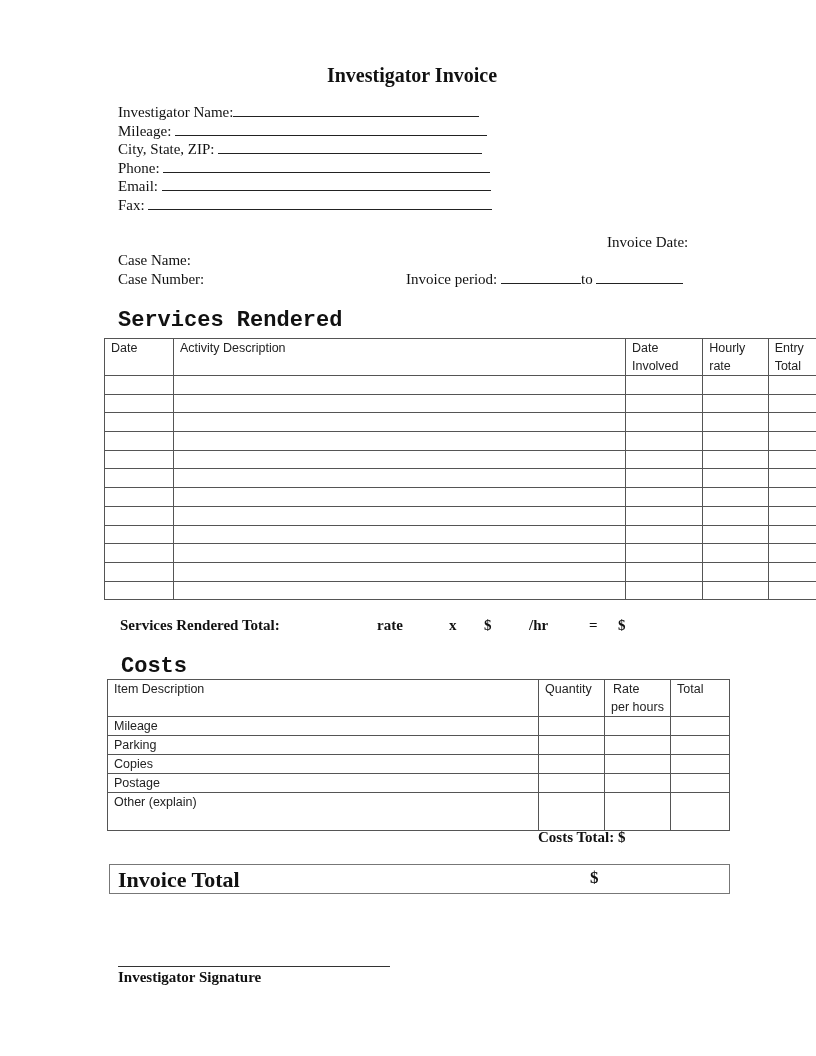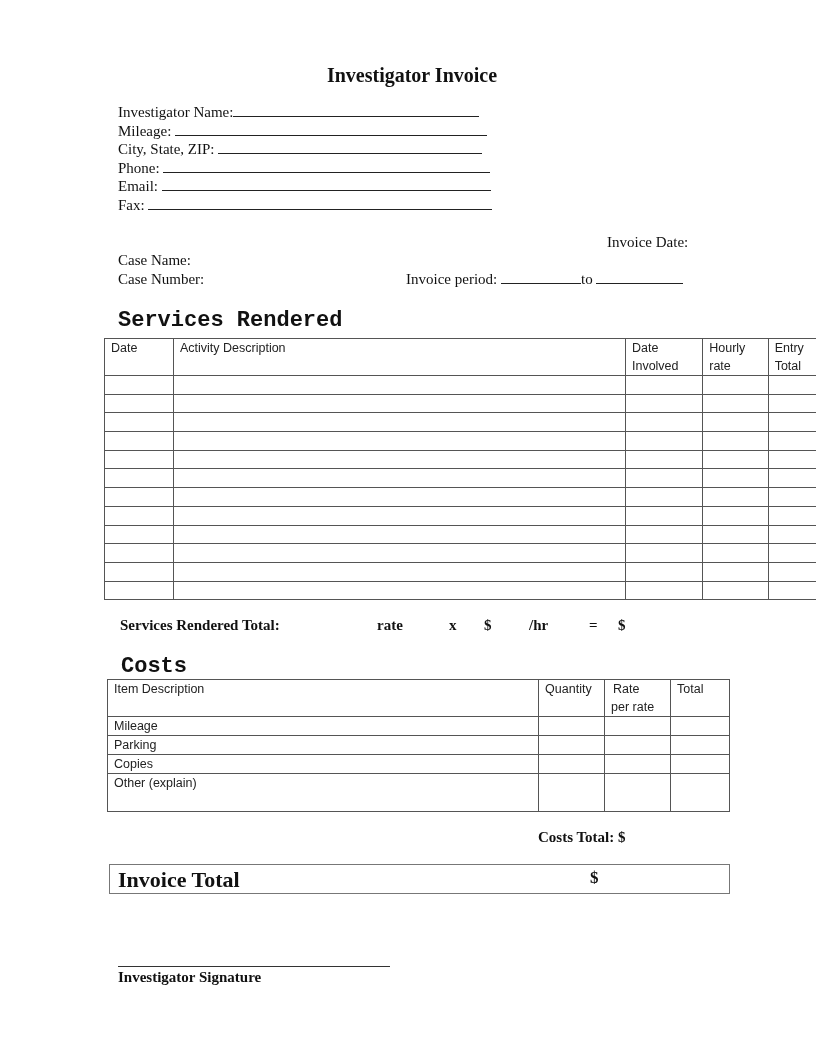--- a/index.html
+++ b/index.html
@@ -166,41 +166,47 @@
   <colgroup>
       <col style="width:432px">
       <col style="width:66px">
       <col style="width:66px">
       <col style="width:59px">
     </colgroup>
   <tbody>
       <tr style="height:36px;margin-left:28px;">
     <td><span>Item Description</span></td>
     <td><span>Quantity</span></td>
-    <td><span style="padding-left:2px;">Rate</span><br><span>per rate</span></td>
+    <td><span style="padding-left:2px;">Rate</span><br><span>per hours</span></td>
     <td><span>Total</span></td>
   </tr>
   <tr style="height:14px;">
         <td>Mileage</td>
         <td></td>
         <td></td>
         <td></td>
       </tr>
   <tr style="height:18.5px;">
         <td>Parking</td>
         <td></td>
         <td></td>
         <td></td>
       </tr>
   <tr style="height:18.5px;">
         <td>Copies</td>
         <td></td>
         <td></td>
         <td></td>
       </tr>
+  <tr style="height:18.5px;">
+        <td>Postage</td>
+        <td></td>
+        <td></td>
+        <td></td>
+      </tr>
   <tr style="height:38px;">
         <td>Other (explain)</td>
         <td></td>
         <td></td>
         <td></td>
       </tr>
 </tbody>
   </table>
 
 <div class="abs serif bold" style="left:538px; top:829px; font-size:15px;">Costs Total: $</div>

